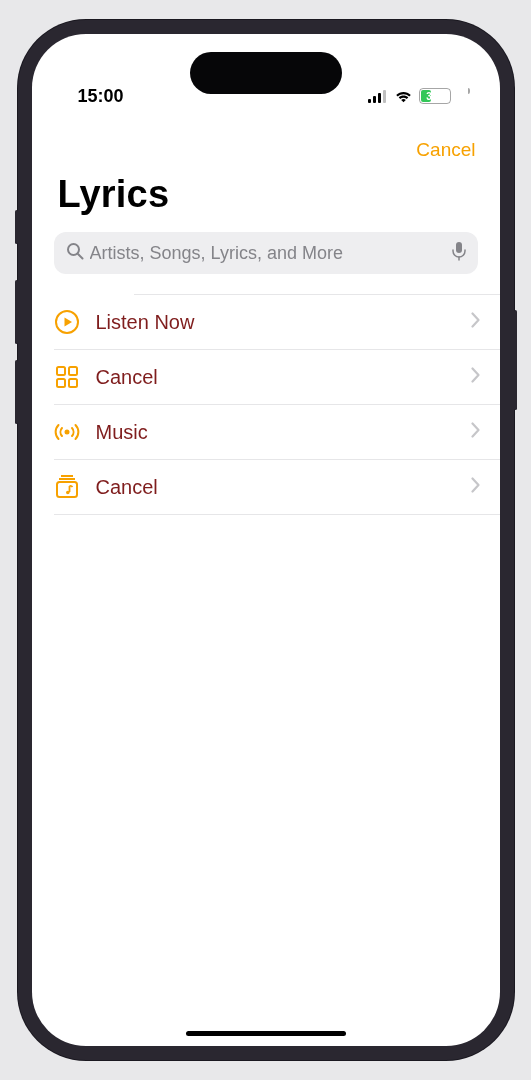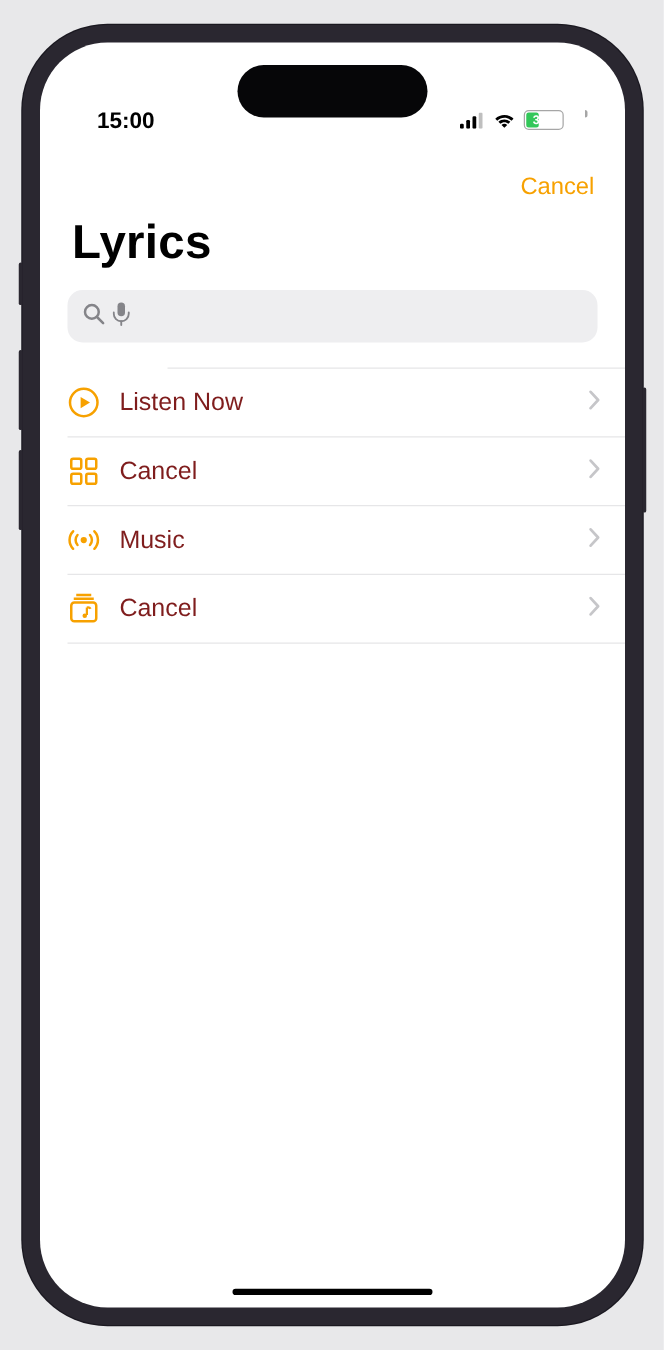--- a/index.html
+++ b/index.html
@@ -260,20 +260,21 @@
     <h1 class="title">Lyrics</h1>
 
     <div class="search-wrap">
       <div class="search">
         <span class="search-icon">
           <svg width="18" height="18" viewBox="0 0 18 18" fill="none" stroke="currentColor" stroke-width="2">
             <circle cx="7.5" cy="7.5" r="5.5"></circle>
             <line x1="12" y1="12" x2="16.5" y2="16.5" stroke-linecap="round"></line>
           </svg>
         </span>
+        <input class="search-input" type="text" placeholder="Artists, Songs, Lyrics, and More" style="">
         <span class="mic-icon">
           <svg width="14" height="20" viewBox="0 0 14 20" fill="currentColor">
             <rect x="4" y="1" width="6" height="11" rx="3"></rect>
             <path d="M1 9 v1 a6 6 0 0 0 12 0 v-1" fill="none" stroke="currentColor" stroke-width="1.5" stroke-linecap="round"></path>
             <line x1="7" y1="16" x2="7" y2="19" stroke="currentColor" stroke-width="1.5" stroke-linecap="round"></line>
           </svg>
         </span>
       </div>
     </div>
 

